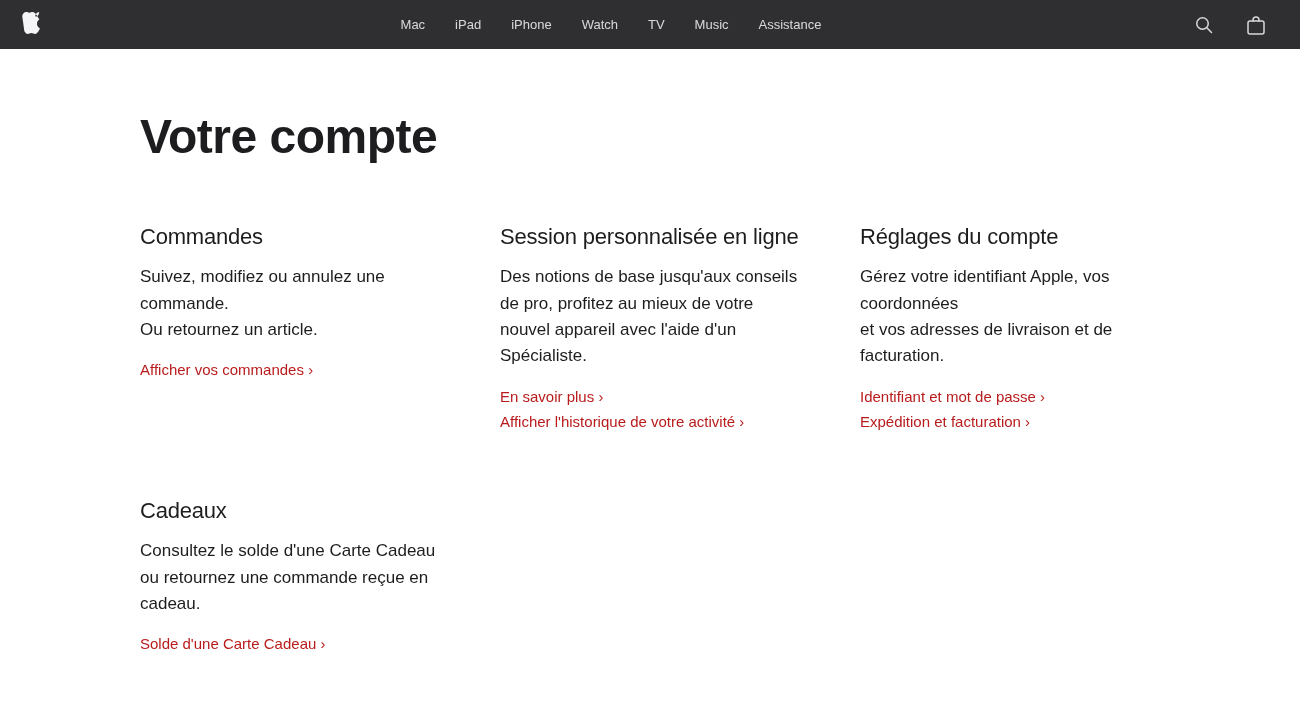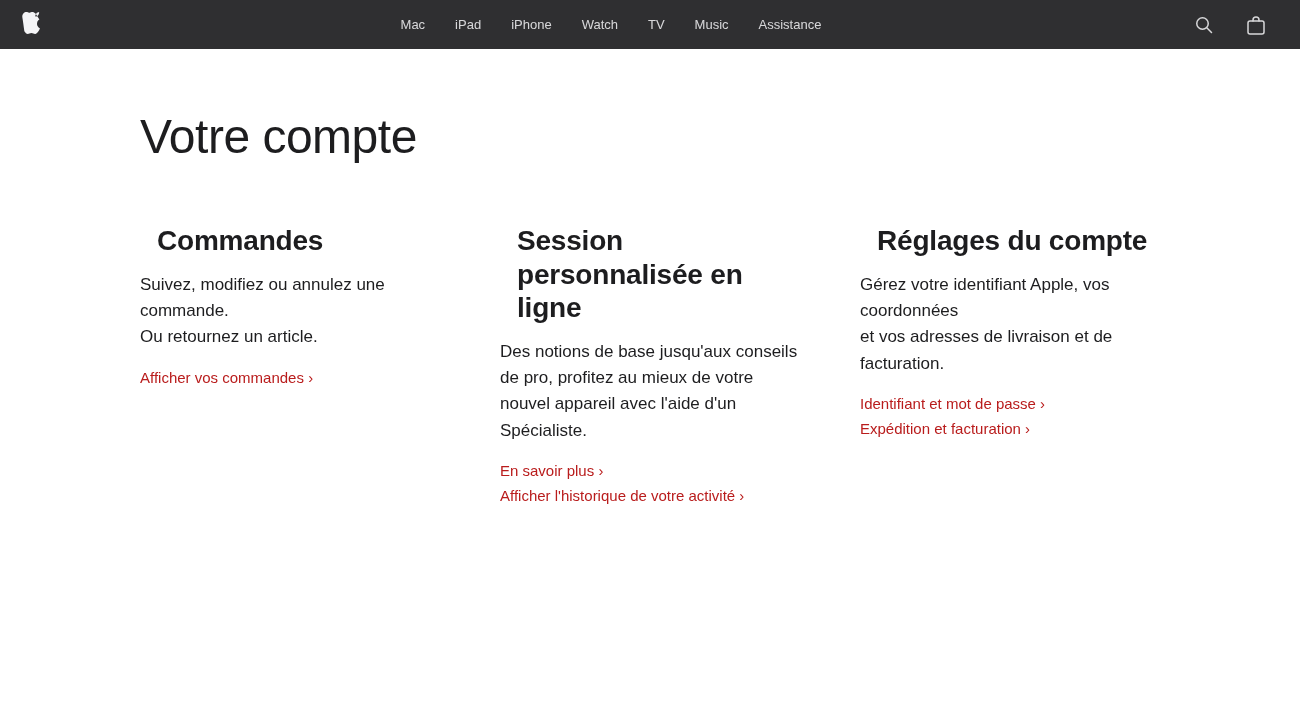--- a/index.html
+++ b/index.html
@@ -52,43 +52,42 @@
     }
 
     
     .main-content {
       max-width: 1100px;
       margin: 0 auto;
       padding: 60px 40px 80px 40px;
     }
     .page-title {
       font-size: 48px;
-      font-weight: 400;
+      font-weight: 700;
       color: #1d1d1f;
       margin-bottom: 60px;
       letter-spacing: -0.5px;
     }
 
     
     .cards-grid {
       display: grid;
       grid-template-columns: 1fr 1fr 1fr;
       gap: 0 60px;
     }
     .card {
       margin-bottom: 60px;
     }
     .card-title {
-      font-size: 28px;
-      font-weight: 700;
+      font-size: 22px;
+      font-weight: 400;
       color: #1d1d1f;
       margin-bottom: 14px;
       line-height: 1.2;
       letter-spacing: -0.2px;
-      margin-left: 17px;
     }
     .card-desc {
       font-size: 17px;
       color: #1d1d1f;
       line-height: 1.55;
       margin-bottom: 18px;
     }
     .card-link {
       display: block;
       font-size: 15px;
@@ -166,17 +165,22 @@
     </div>
 
 
     <div class="card">
       <h2 class="card-title">Réglages du compte</h2>
       <p class="card-desc">Gérez votre identifiant Apple, vos coordonnées<br>et vos adresses de livraison et de facturation.</p>
       <a class="card-link card-link-arrow">Identifiant et mot de passe</a>
       <a class="card-link card-link-arrow">Expédition et facturation</a>
     </div>
 
+    <div class="card">
+      <h2 class="card-title">Cadeaux</h2>
+      <p class="card-desc">Consultez le solde d'une Carte Cadeau ou retournez une commande reçue en cadeau.</p>
+      <a class="card-link card-link-arrow">Solde d'une Carte Cadeau</a>
+    </div>
 
     <div></div>
 
   </div>
 </div>
 
 </body></html>

